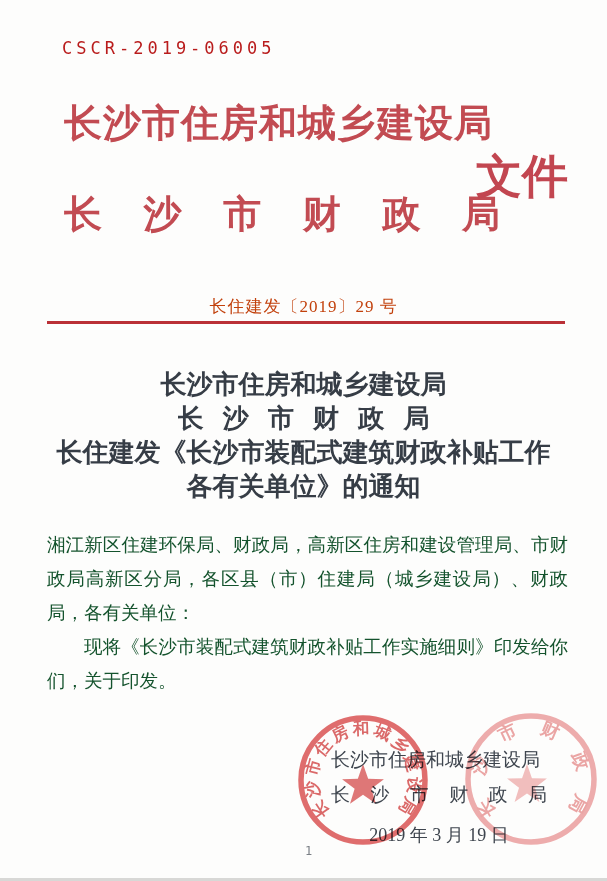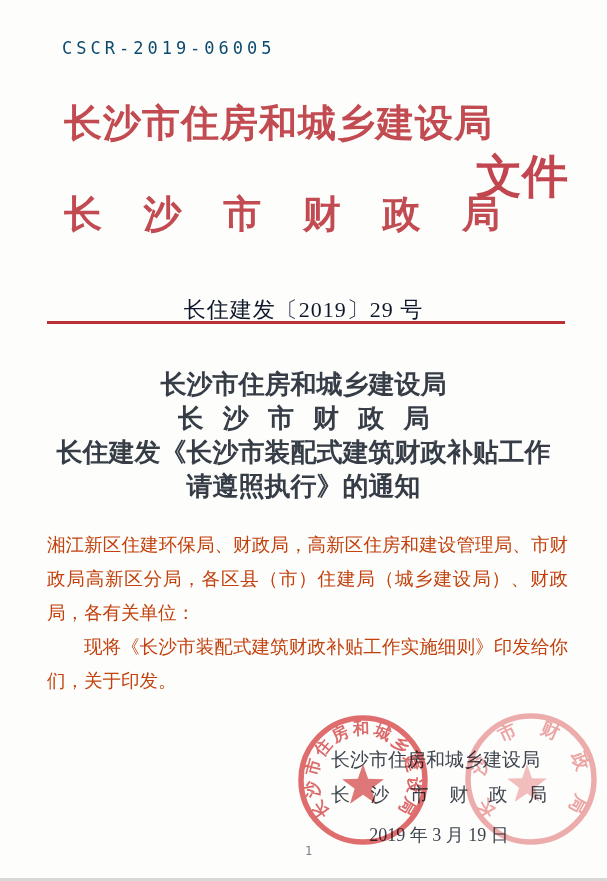--- a/index.html
+++ b/index.html
@@ -13,21 +13,21 @@
   }
   .page-edge {
     position: absolute; left: 0; right: 0; bottom: 0; height: 3px;
     background: #d8d8d6;
   }
 
   
   .doc-code {
     position: absolute; left: 62px; top: 38px;
     font-family: "DejaVu Sans Mono", monospace;
-    font-size: 17px; letter-spacing: 4px; color: #0c4a6e;
+    font-size: 17px; letter-spacing: 4px; color: #b91c1c;
   }
 
   
   .letterhead { position: absolute; left: 64px; top: 100px; width: 502px; }
   .lh-line1 {
     font-size: 38px; font-weight: bold; color: #c24b52;
     letter-spacing: 1px; line-height: 46px; white-space: nowrap;
   }
   .lh-doctype {
     position: absolute; left: 412px; top: 52px;
@@ -39,40 +39,40 @@
     font-size: 38px; font-weight: bold; color: #c24b52; line-height: 48px;
   }
 
   
   .jline { text-align: justify; text-align-last: justify; overflow: hidden; }
   .jline::after { content: ""; display: inline-block; width: 100%; height: 0; vertical-align: top; }
 
   
   .doc-number {
     position: absolute; left: 0; width: 100%; top: 295px;
-    text-align: center; font-size: 22px; color: #0f172a; letter-spacing: 1px;
+    text-align: center; font-size: 17px; color: #c2410c; letter-spacing: 1px;
   }
   .red-rule {
     position: absolute; left: 47px; top: 321px; width: 518px; height: 3px;
     background: #ba3036;
   }
 
   
   .title-block {
     position: absolute; left: 0; width: 100%; top: 367px;
     text-align: center; color: #363d46;
     font-family: "Liberation Sans", "DejaVu Sans", sans-serif; font-weight: bold;
   }
   .title-line { font-size: 26px; line-height: 34px; }
   .title-line2 { width: 252px; margin: 0 auto; height: 34px; font-size: 26px; line-height: 34px; }
 
   
   .body-block {
     position: absolute; left: 47px; top: 528px; width: 521px;
-    font-size: 18.5px; line-height: 34px; color: #c2410c;
+    font-size: 18.5px; line-height: 34px; color: #14532d;
     text-align: justify;
   }
   .indent { text-indent: 2em; }
 
   
   .signature {
     position: absolute; left: 331px; top: 748px; width: 216px;
     font-size: 19px; color: #3e454e;
   }
   .sig-line1 { line-height: 24px; white-space: nowrap; }
@@ -105,21 +105,21 @@
   <div class="lh-line2 jline">长沙市财政局</div>
 </div>
 
 <div class="doc-number">长住建发〔2019〕29 号</div>
 <div class="red-rule"></div>
 
 <div class="title-block">
   <div class="title-line">长沙市住房和城乡建设局</div>
   <div class="title-line2 jline">长沙市财政局</div>
   <div class="title-line">长住建发《长沙市装配式建筑财政补贴工作</div>
-  <div class="title-line">请遵照执行》的通知</div>
+  <div class="title-line">各有关单位》的通知</div>
 </div>
 
 <div class="body-block">
   <div>湘江新区住建环保局、财政局，高新区住房和建设管理局、市财政局高新区分局，各区县（市）住建局（城乡建设局）、财政局，各有关单位：</div>
   <div class="indent">现将《长沙市装配式建筑财政补贴工作实施细则》印发给你们，关于印发。</div>
 </div>
 
 <div class="signature">
   <div class="sig-line1">长沙市住房和城乡建设局</div>
   <div class="sig-line2 jline">长沙市财政局</div>

